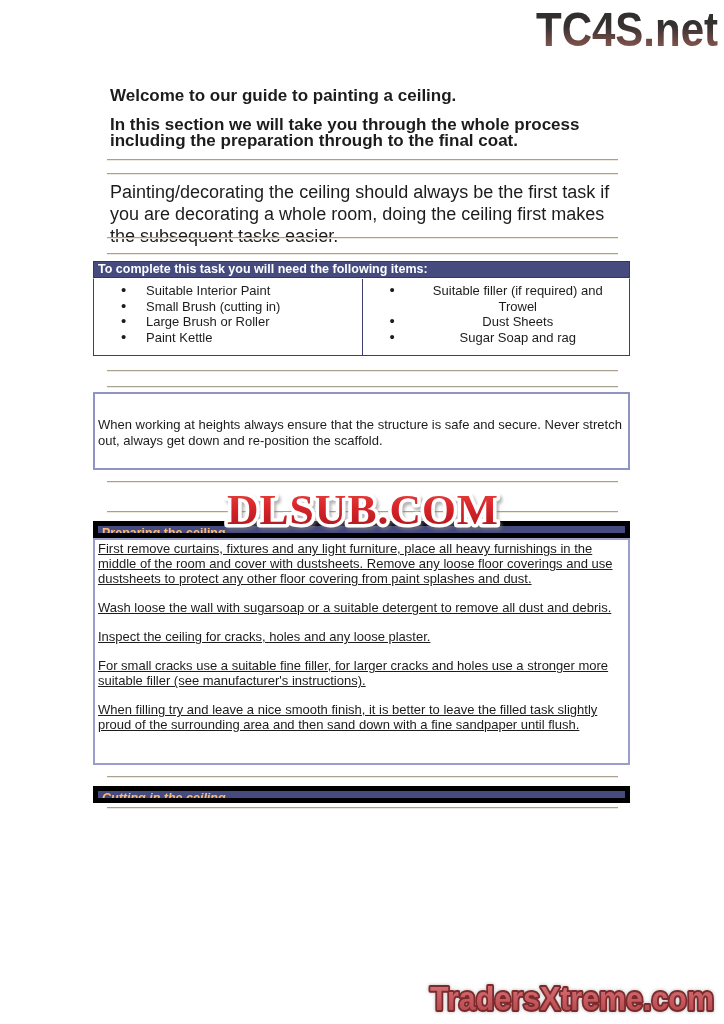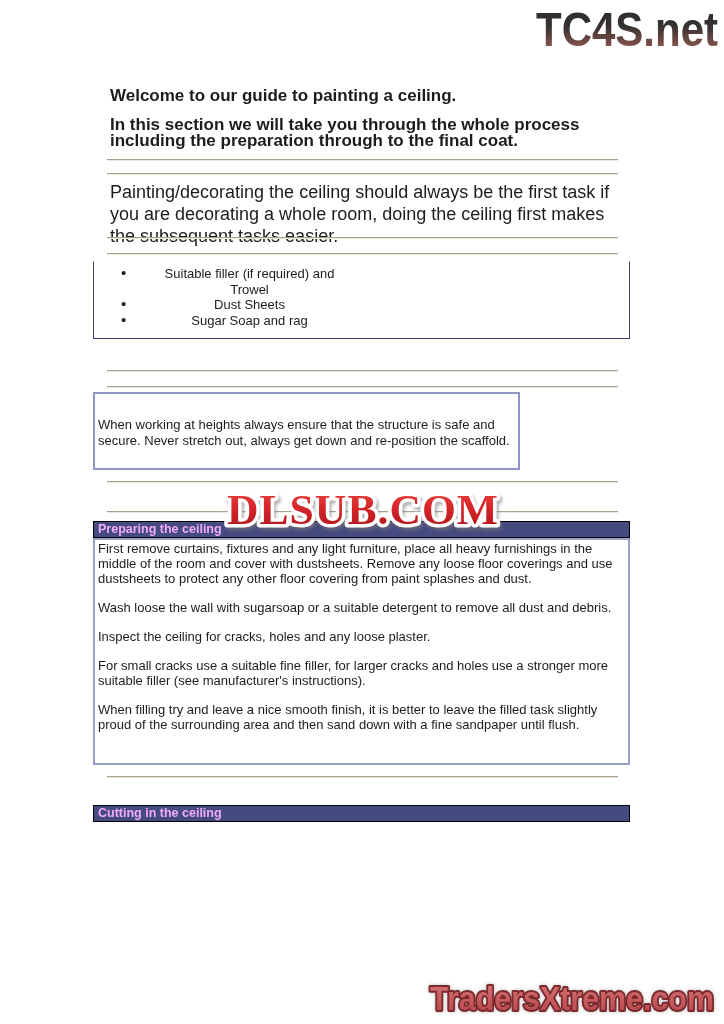--- a/index.html
+++ b/index.html
@@ -20,22 +20,22 @@
     margin:0;
   }
 
   
   .h-bold { font-weight:bold; font-size:17px; line-height:16px; }
   .body-text { font-size:18px; line-height:22px; }
 
   
   .navy-bar {
     position:absolute; left:93px; width:537px; height:17px;
-    background:#454a7f; border:1px solid #000000; box-sizing:border-box;
-    color:#f0abfc; font-weight:bold; font-size:12.5px; line-height:14px;
+    background:#454a7f; border:5px solid #000000; box-sizing:border-box;
+    color:#fdba74; font-weight:bold; font-size:12.5px; line-height:14px;
     padding-left:4px; overflow:hidden;
   }
 
   
   .needs-wrap { position:absolute; left:93px; top:261px; width:537px; }
   .needs-header {
     height:17px; background:#454a7f; border:1px solid #34375f; box-sizing:border-box;
     color:#fff; font-weight:bold; font-size:12.5px; line-height:14px; padding-left:4px;
   }
   .needs-body {
@@ -46,37 +46,37 @@
   .needs-col.left  { width:269px; border-right:1px solid #3c3f6e; }
   .needs-col.right { width:267px;text-align:center; }
   .needs-list { list-style:none; margin:0; padding:0; font-size:13px; line-height:15.5px; }
   .needs-list li { position:relative; padding-left:52px; padding-right:8px; }
   .needs-list li::before {
     content:"\2022"; position:absolute; left:27px; top:-1px; font-size:15px;
   }
 
   
   .safety-box {
-    position:absolute; left:93px; top:392px; width:427px; height:78px;
+    position:absolute; left:93px; top:392px; width:537px; height:78px;
     border:2px solid #8f94c4; box-sizing:border-box; display:flex; background:#fff;
   }
   .safety-text {
     flex:1; font-size:13px; line-height:15.5px; padding:23px 4px 0 3px;
   }
   .safety-cell {
     width:73px; background:#d9d9d9; display:flex; align-items:center; justify-content:center;
   }
 
   
   .prep-box {
     position:absolute; left:93px; top:538px; width:537px; height:227px;
     border:2px solid #9a9ecb; box-sizing:border-box; background:#fff;
     font-size:13px; line-height:15px; padding:1px 4px 0 3px; overflow:hidden;
   }
-  .prep-box p { margin:0 0 14px 0; }
+  .prep-box p { margin:0 0 14px 0;text-decoration:underline; }
 
   
   .wm-top { position:absolute; top:4px; right:0; }
   .wm-mid { position:absolute; top:483px; left:163px; filter:drop-shadow(2px 3px 1.5px rgba(120,120,120,0.55)); }
   .wm-bottom { position:absolute; top:976px; right:6px;
                filter:drop-shadow(0 0 1.5px #cfcfcf) drop-shadow(0 0 1.5px #e2e2e2); }
 </style>
 </head>
 <body>
 
@@ -101,21 +101,30 @@
 
   <hr class="rule" style="top:159px;">
   <hr class="rule" style="top:173px;">
 
   <div class="abs body-text" style="left:110px; top:181px; width:500px;">Painting/decorating the ceiling should always be the first task if you are decorating a whole room, doing the ceiling first makes the subsequent tasks easier.</div>
 
   <hr class="rule" style="top:237px;">
   <hr class="rule" style="top:253px;">
 
   <div class="needs-wrap">
+    <div class="needs-header">To complete this task you will need the following items:</div>
     <div class="needs-body">
+      <div class="needs-col left">
+        <ul class="needs-list">
+          <li>Suitable Interior Paint</li>
+          <li>Small Brush (cutting in)</li>
+          <li>Large Brush or Roller</li>
+          <li>Paint Kettle</li>
+        </ul>
+      </div>
       <div class="needs-col right">
         <ul class="needs-list">
           <li>Suitable filler (if required) and Trowel</li>
           <li>Dust Sheets</li>
           <li>Sugar Soap and rag</li>
         </ul>
       </div>
     </div>
   </div>
 
@@ -148,21 +157,21 @@
           <stop offset="100%" stop-color="#a9151c"></stop>
         </linearGradient>
       </defs>
       <text x="200" y="41" text-anchor="middle" font-family="Liberation Serif, serif" font-size="43" font-weight="bold" letter-spacing="1" fill="url(#dlsubGrad)" stroke="#ffffff" stroke-width="7" paint-order="stroke" stroke-linejoin="round" textLength="272" lengthAdjust="spacingAndGlyphs">DLSUB.COM</text>
     </svg>
   </div>
 
   <hr class="rule" style="top:776px;">
   <hr class="rule" style="top:807px;">
 
-  <div class="navy-bar" style="top:805px;">Cutting in the ceiling</div>
+  <div class="navy-bar" style="top:786px;font-style:italic;">Cutting in the ceiling</div>
 
   <div class="wm-bottom">
     <svg width="300" height="46">
       <defs>
         <linearGradient id="tradGrad" x1="0" y1="0" x2="0" y2="1">
           <stop offset="0%" stop-color="#d8797d"></stop>
           <stop offset="55%" stop-color="#c65a5f"></stop>
           <stop offset="100%" stop-color="#b04449"></stop>
         </linearGradient>
       </defs>

